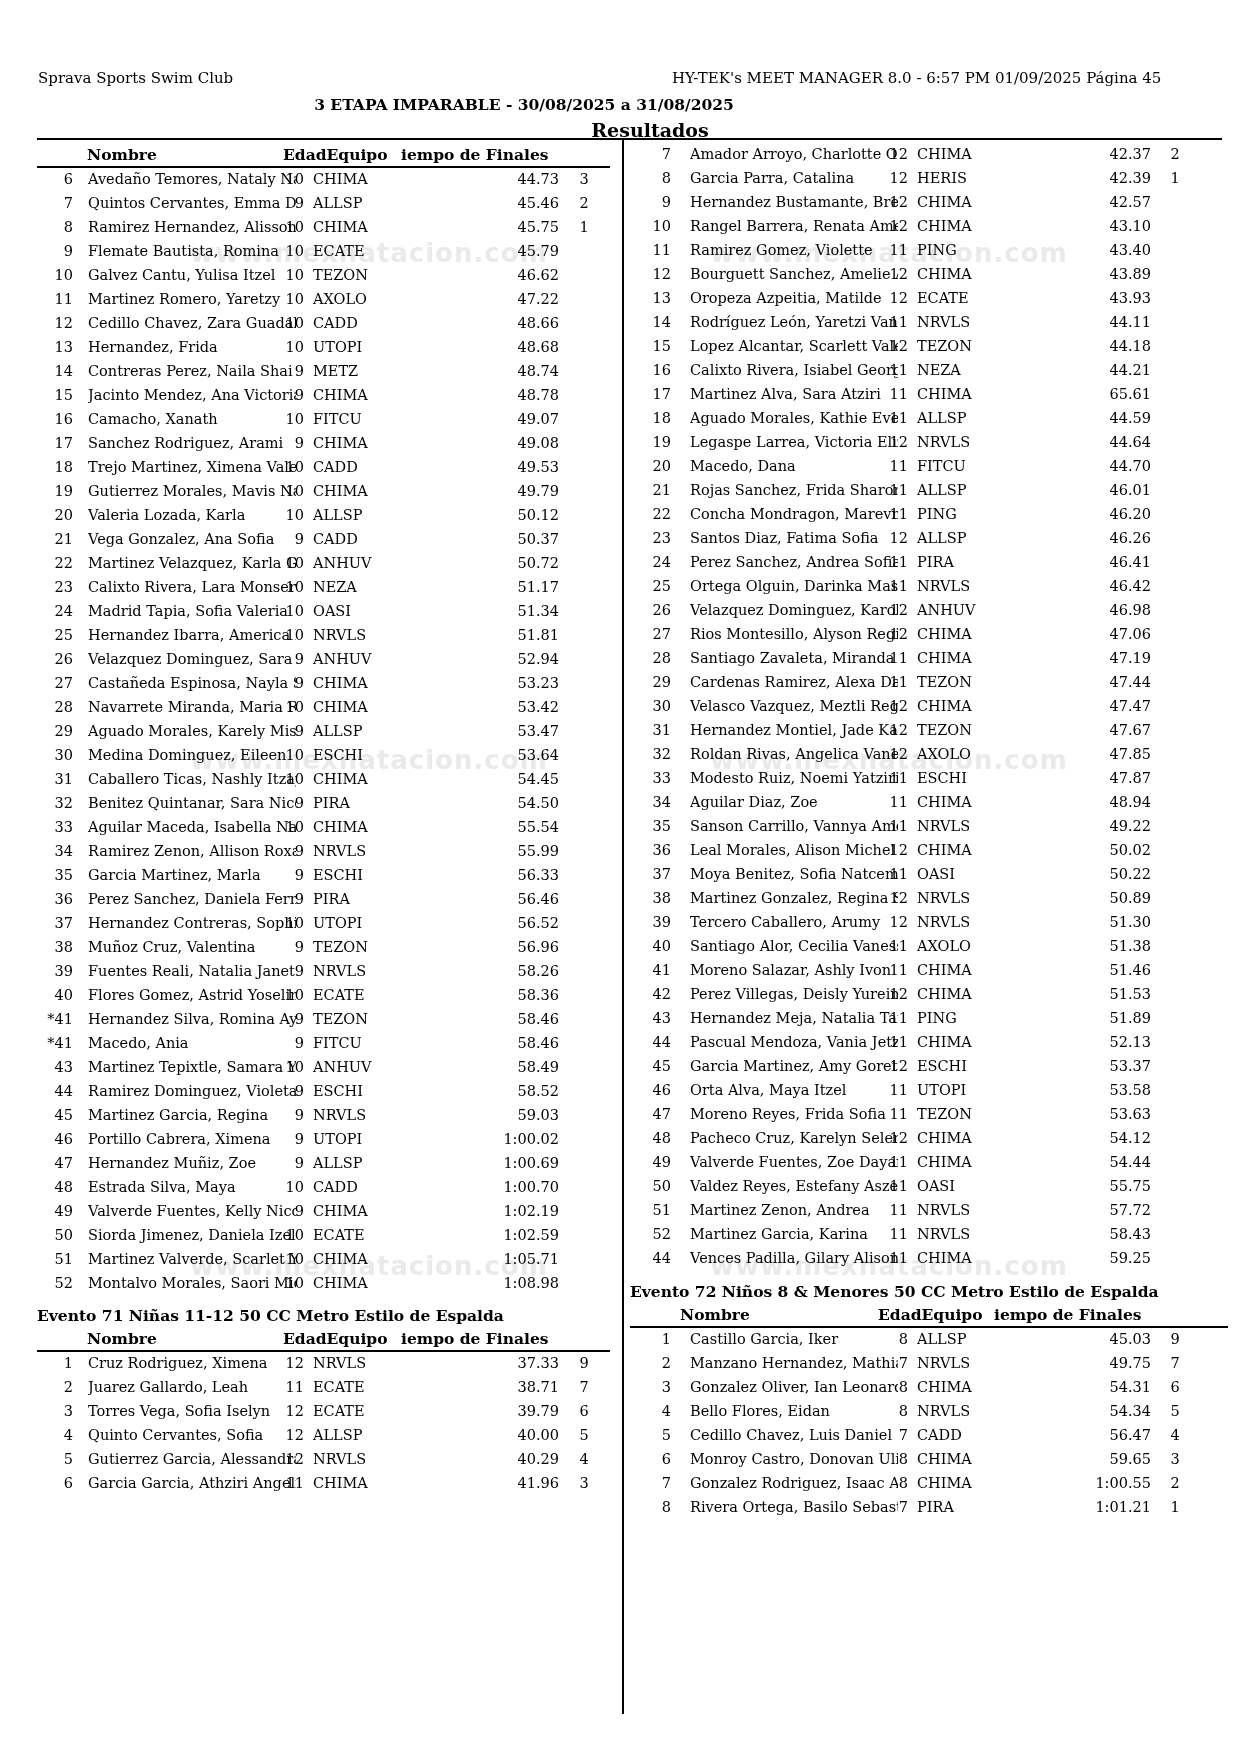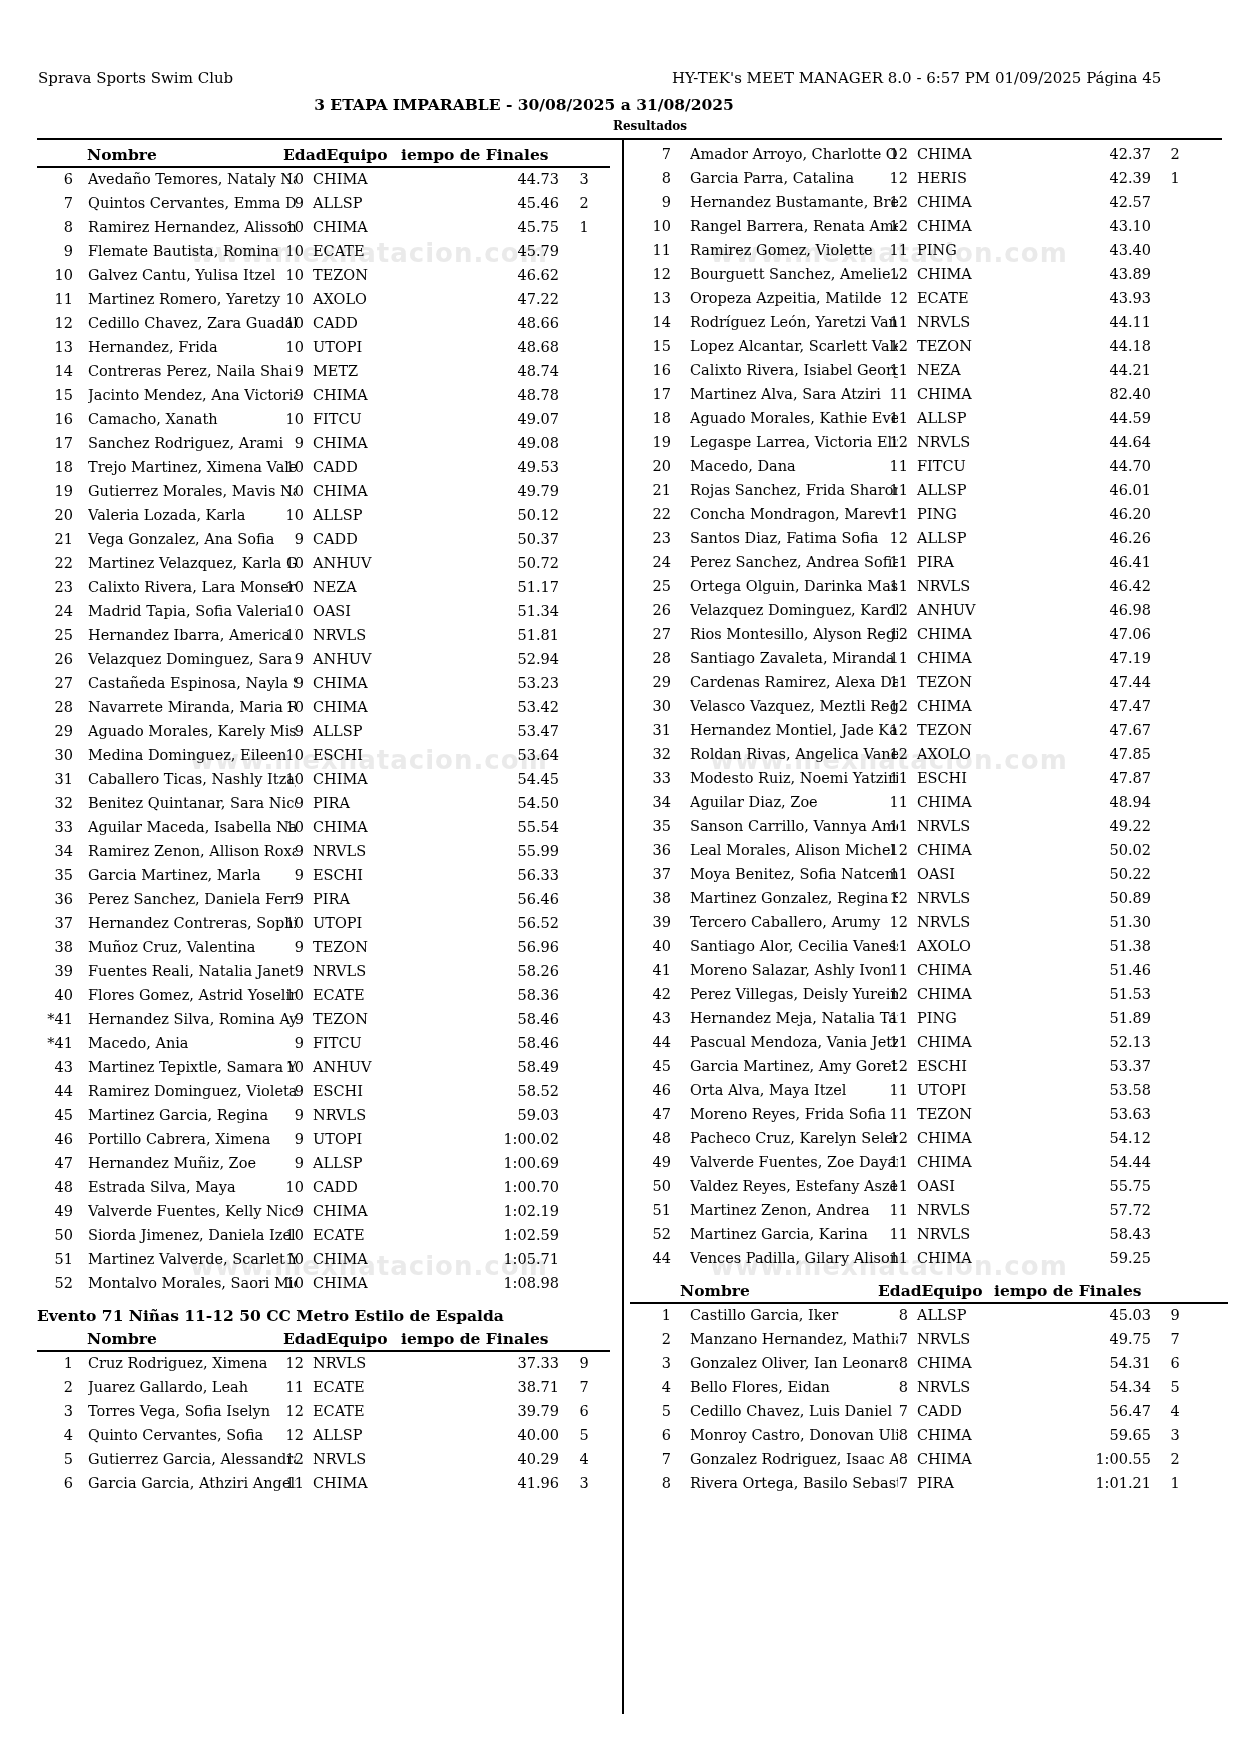--- a/index.html
+++ b/index.html
@@ -4,21 +4,21 @@
 <style>
   html, body { margin: 0; padding: 0; background: #ffffff; }
   body {
     width: 1240px; height: 1752px; position: relative; overflow: hidden;
     font-family: "DejaVu Serif", "Liberation Serif", serif;
     color: #000;
   }
   .hdr-club { position: absolute; left: 38px; top: 69px; font-size: 15px; white-space: nowrap; }
   .hdr-mm { position: absolute; left: 672px; top: 69px; font-size: 15px; white-space: nowrap; }
   .hdr-title { position: absolute; left: 0; width: 988px; top: 95px; text-align: center; font-size: 15.5px; font-weight: bold; white-space: nowrap; padding-left: 60px; box-sizing: border-box; }
-  .hdr-sub { position: absolute; left: 0; width: 1240px; top: 119px; text-align: center; font-size: 12px; font-weight: bold; white-space: nowrap; padding-left: 60px; box-sizing: border-box; }
+  .hdr-sub { position: absolute; left: 0; width: 1240px; top: 119px; text-align: center; font-size: 19px; font-weight: bold; white-space: nowrap; padding-left: 60px; box-sizing: border-box; }
   .top-rule { position: absolute; left: 37px; width: 1185px; top: 138px; height: 2px; background: #000; }
   .divider { position: absolute; left: 622px; width: 2px; top: 139px; height: 1575px; background: #000; }
 
   .col { position: absolute; }
   .col-left { left: 37px; width: 573px; top: 144px; }
   .col-right { left: 640px; width: 582px; top: 143px; }
 
   .event-title { font-size: 15.5px; font-weight: bold; height: 24px; line-height: 24px; white-space: nowrap; }
   .col-head {
     position: relative; height: 22px; font-size: 15.5px; font-weight: bold;
@@ -609,21 +609,21 @@
         <span class="c-age">11</span>
         <span class="c-team">NEZA</span>
         <span class="c-time">44.21</span>
         <span class="c-pts"></span>
       </div>
       <div class="row">
         <span class="c-place">17</span>
         <span class="c-name">Martinez Alva, Sara Atziri</span>
         <span class="c-age">11</span>
         <span class="c-team">CHIMA</span>
-        <span class="c-time">82.40</span>
+        <span class="c-time">65.61</span>
         <span class="c-pts"></span>
       </div>
       <div class="row">
         <span class="c-place">18</span>
         <span class="c-name">Aguado Morales, Kathie Evely</span>
         <span class="c-age">11</span>
         <span class="c-team">ALLSP</span>
         <span class="c-time">44.59</span>
         <span class="c-pts"></span>
       </div>
@@ -903,20 +903,21 @@
         <span class="c-place">44</span>
         <span class="c-name">Vences Padilla, Gilary Alison</span>
         <span class="c-age">11</span>
         <span class="c-team">CHIMA</span>
         <span class="c-time">59.25</span>
         <span class="c-pts"></span>
       </div>
     </div>
   <div class="gap" style="height:9px"></div>
   <div class="event-block-72">
+    <div class="event-title" style="margin-left:-10px">Evento 72  Niños 8 &amp; Menores 50 CC Metro Estilo de Espalda</div>
     <div class="col-head">
       <span class="h-name">Nombre</span>
       <span class="h-edad">EdadEquipo</span>
       <span class="h-tiempo">iempo de Finales</span>
     </div>
     <div class="rows">
         <div class="row">
           <span class="c-place">1</span>
           <span class="c-name">Castillo Garcia, Iker</span>
           <span class="c-age">8</span>

